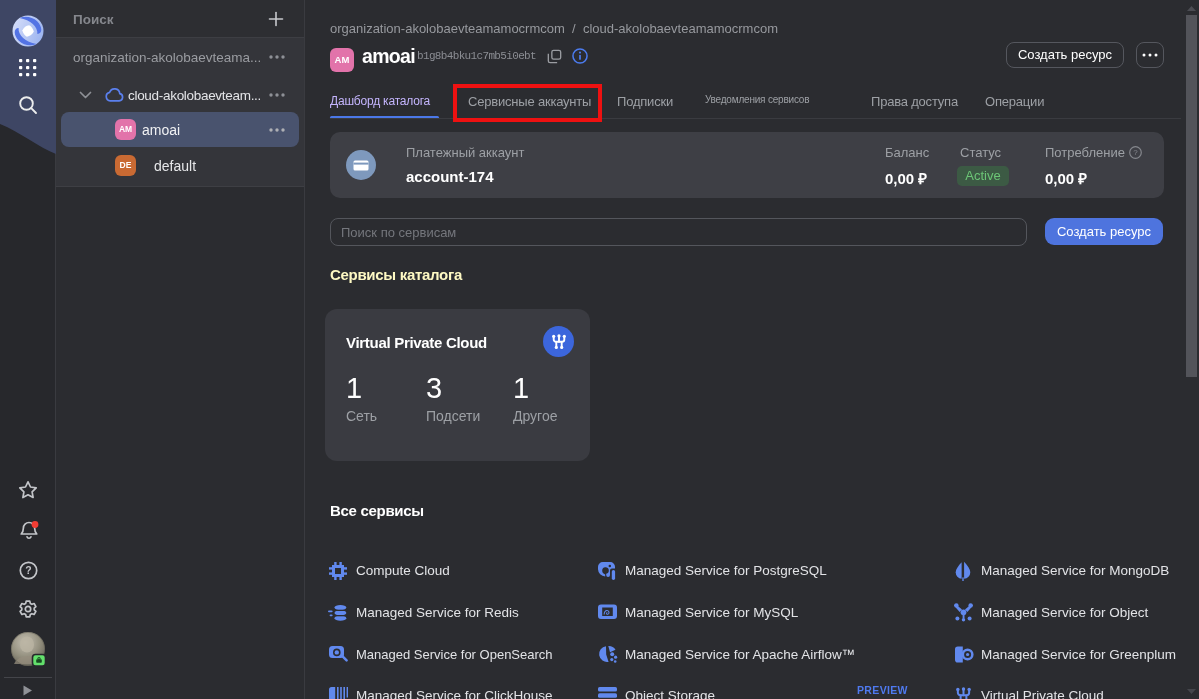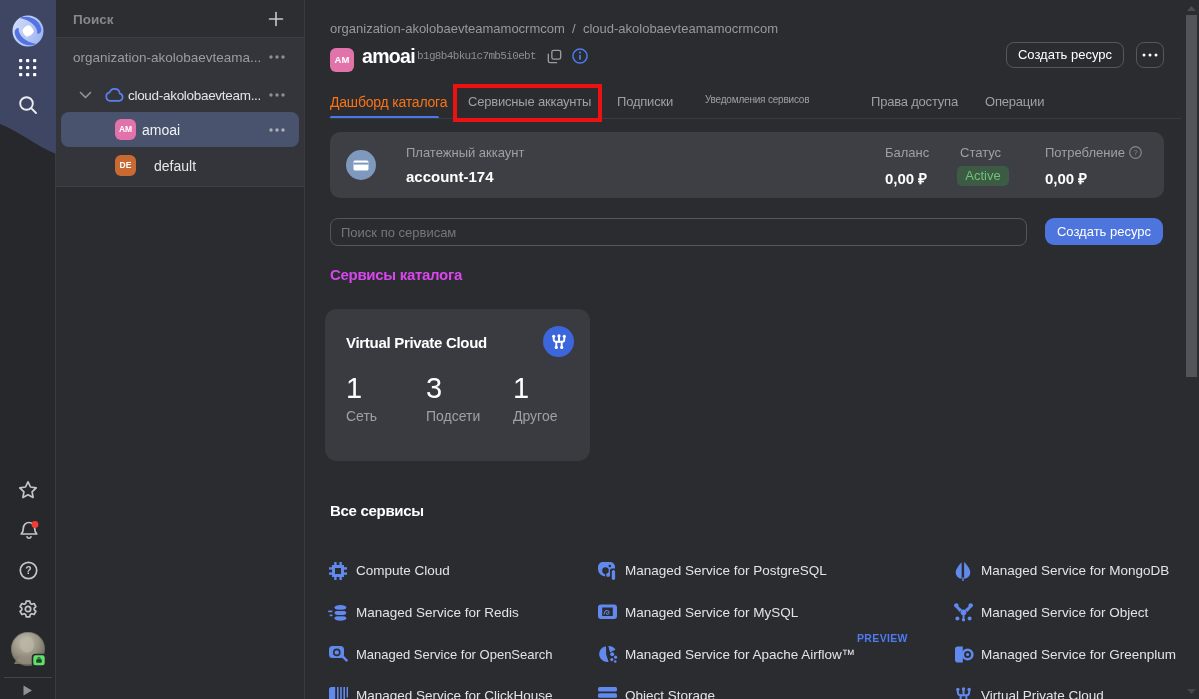--- a/index.html
+++ b/index.html
@@ -144,21 +144,21 @@
 </svg>
 
 <div class="abs" style="left:1006px;top:42px;width:118px;height:26px;border:1px solid #55575e;border-radius:8px;color:#fff;font-size:13px;text-align:center;line-height:24px;">Создать ресурс</div>
 <div class="abs" style="left:1136px;top:42px;width:28px;height:26px;border:1px solid #55575e;border-radius:8px;"></div>
 <svg class="abs" style="left:1142px;top:53px;" width="16" height="4" viewBox="0 0 16 4" fill="#fff">
   <circle cx="2" cy="2" r="1.5"></circle>
     <circle cx="8" cy="2" r="1.5"></circle>
     <circle cx="14" cy="2" r="1.5"></circle>
 </svg>
 
-<div class="abs txt" style="left:330px;top:94px;font-size:14px;letter-spacing:-0.2px;color:#f97316;">Дашборд каталога</div>
+<div class="abs txt" style="left:330px;top:94px;font-size:12px;letter-spacing:-0.2px;color:#c4b5fd;">Дашборд каталога</div>
 <div class="abs" style="left:330px;top:116px;width:109px;height:2.5px;background:#4b78e8;border-radius:2px;"></div>
 <div class="abs txt" style="left:468px;top:94px;font-size:13px;letter-spacing:-0.2px;color:#9da0a5;">Сервисные аккаунты</div>
 <div class="abs txt" style="left:617px;top:94px;font-size:13px;letter-spacing:-0.2px;color:#9da0a5;">Подписки</div>
 <div class="abs txt" style="left:705px;top:94px;font-size:10px;letter-spacing:-0.2px;color:#9da0a5;">Уведомления сервисов</div>
 <div class="abs txt" style="left:871px;top:94px;font-size:13px;letter-spacing:-0.2px;color:#9da0a5;">Права доступа</div>
 <div class="abs txt" style="left:985px;top:94px;font-size:13px;letter-spacing:-0.2px;color:#9da0a5;">Операции</div>
 <div class="abs" style="left:330px;top:118px;width:851px;height:1px;background:#3a3b40;"></div>
 
 <div class="abs" style="left:453px;top:84px;width:149px;height:38px;border:4px solid #ee1111;"></div>
 
@@ -178,21 +178,21 @@
 <svg class="abs" style="left:1129px;top:146px;" width="13" height="13" viewBox="0 0 13 13">
   <circle cx="6.5" cy="6.5" r="5.8" fill="none" stroke="#85878d" stroke-width="1.2"></circle>
   <text x="6.5" y="9.4" font-family="Liberation Sans" font-size="8" fill="#85878d" text-anchor="middle">?</text>
 </svg>
 <div class="abs txt" style="left:1045px;top:168px;font-size:15px;font-weight:bold;color:#fff;">0,00 ₽</div>
 
 <div class="abs" style="left:330px;top:218px;width:697px;height:28px;border:1px solid #54565c;border-radius:8px;"></div>
 <div class="abs txt" style="left:341px;top:225px;font-size:13px;color:#75777d;">Поиск по сервисам</div>
 <div class="abs" style="left:1045px;top:218px;width:118px;height:27px;background:#4e74de;border-radius:9px;color:#fff;font-size:13px;text-align:center;line-height:27px;">Создать ресурс</div>
 
-<div class="abs txt" style="left:330px;top:266px;font-size:15px;letter-spacing:-0.3px;font-weight:bold;color:#d946ef;">Сервисы каталога</div>
+<div class="abs txt" style="left:330px;top:266px;font-size:15px;letter-spacing:-0.3px;font-weight:bold;color:#fef9c3;">Сервисы каталога</div>
 <div class="abs" style="left:325px;top:309px;width:265px;height:152px;background:#3a3b41;border-radius:12px;"></div>
 <div class="abs txt" style="left:346px;top:334px;font-size:15px;letter-spacing:-0.3px;font-weight:bold;color:#fff;">Virtual Private Cloud</div>
 <div class="abs" style="left:543px;top:326px;width:31px;height:31px;background:#3c66dc;border-radius:50%;"></div>
 <svg class="abs" style="left:551px;top:334px;" width="16" height="16" viewBox="0 0 16 16">
   <g fill="none" stroke="#fff" stroke-width="1.9" stroke-linecap="round">
     <path d="M2.7 2.8 v2.7 a2.3 2.3 0 0 0 2.3 2.3 h6 a2.3 2.3 0 0 0 2.3-2.3 V2.8"></path>
     <path d="M8 2.3 v5.5"></path>
     <path d="M5.3 8 v4.6"></path>
       <path d="M10.7 8 v4.6"></path>
   </g>
@@ -271,21 +271,21 @@
 <div class="abs txt" style="left:356px;top:647px;font-size:13px;color:#e2e3e6;">Managed Service for OpenSearch</div>
 <svg class="abs" style="left:598px;top:645px;" width="20" height="19" viewBox="0 0 20 19" fill="#6189ee">
   <path d="M8 1.2 a8 8 0 0 0-6.8 9.1 a8 8 0 0 0 9.4 6.6 L8.2 9.5 Z"></path>
   <path d="M10.3 1.1 L12 7.3 l5.5-2.5 a8 8 0 0 0-7.2-3.7 z"></path>
   <circle cx="14.2" cy="9.3" r="2"></circle>
   <circle cx="17.6" cy="12.2" r="1.6"></circle>
   <circle cx="13.8" cy="14.6" r="1.6"></circle>
   <circle cx="17.2" cy="16.5" r="1.3"></circle>
 </svg>
 <div class="abs txt" style="left:625px;top:647px;font-size:13.5px;color:#e2e3e6;">Managed Service for Apache Airflow™</div>
-<div class="abs txt" style="left:857px;top:632px;font-size:10.5px;font-weight:bold;letter-spacing:0.35px;color:#4f7af0;">PREVIEW</div>
+<div class="abs txt" style="left:857px;top:684px;font-size:10.5px;font-weight:bold;letter-spacing:0.35px;color:#4f7af0;">PREVIEW</div>
 <svg class="abs" style="left:955px;top:646px;" width="19" height="17" viewBox="0 0 19 17" fill="#6189ee">
   <path d="M2.8 0.5 h5 v16 h-5 a2.8 2.8 0 0 1-2.8-2.8 V3.3 A2.8 2.8 0 0 1 2.8 0.5 z"></path>
   <path fill-rule="evenodd" d="M12.6 2.5 a6 6 0 1 1 0 12 a6 6 0 0 1 0-12 Z M12.6 5 a3.5 3.5 0 1 0 0 7 a3.5 3.5 0 0 0 0-7 Z"></path>
   <circle cx="12.6" cy="8.5" r="1.6"></circle>
 </svg>
 <div class="abs txt" style="left:981px;top:647px;font-size:13.5px;color:#e2e3e6;">Managed Service for Greenplum</div>
 
 <svg class="abs" style="left:329px;top:687px;" width="19" height="18" viewBox="0 0 19 18" fill="#6189ee">
   <path d="M0 2.6 a2.6 2.6 0 0 1 2.6-2.6 h3.6 v18 H2.6 a2.6 2.6 0 0 1-2.6-2.6 z"></path>
   <rect x="8" y="0" width="1.6" height="18"></rect>

